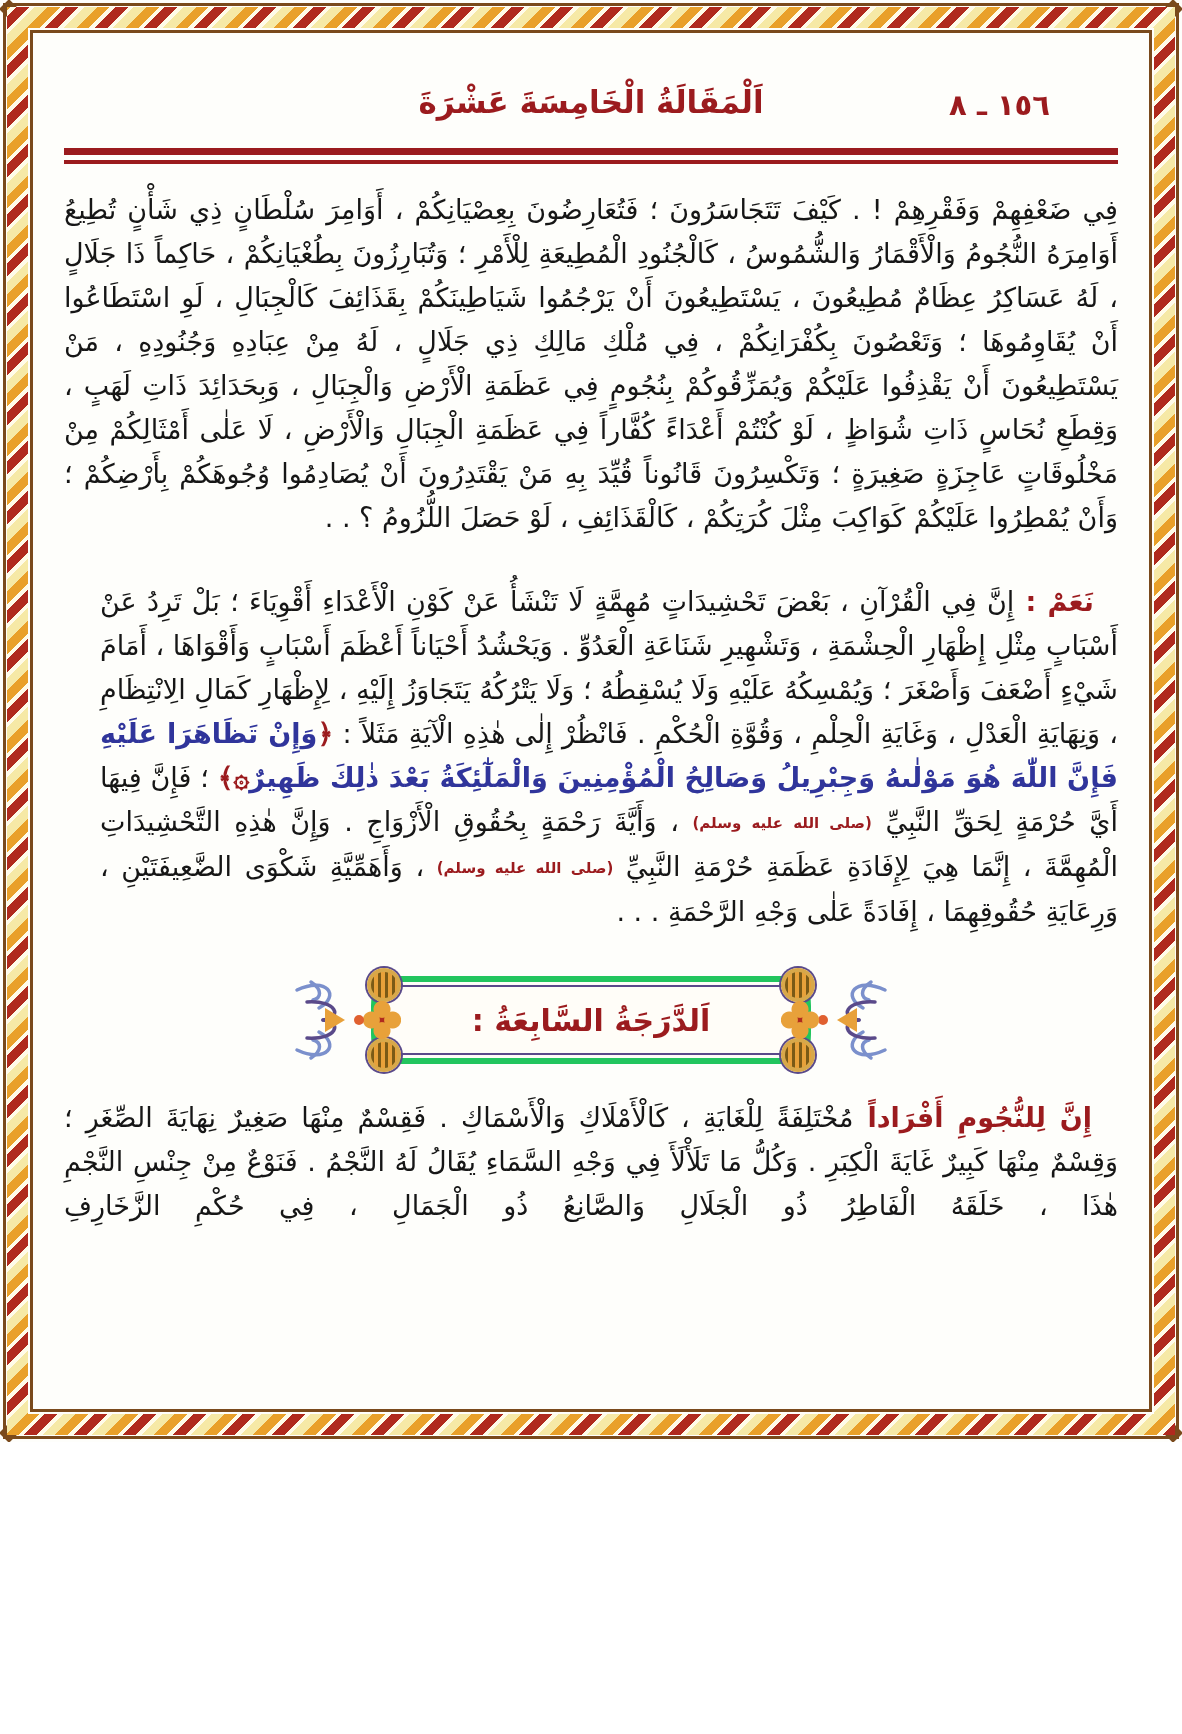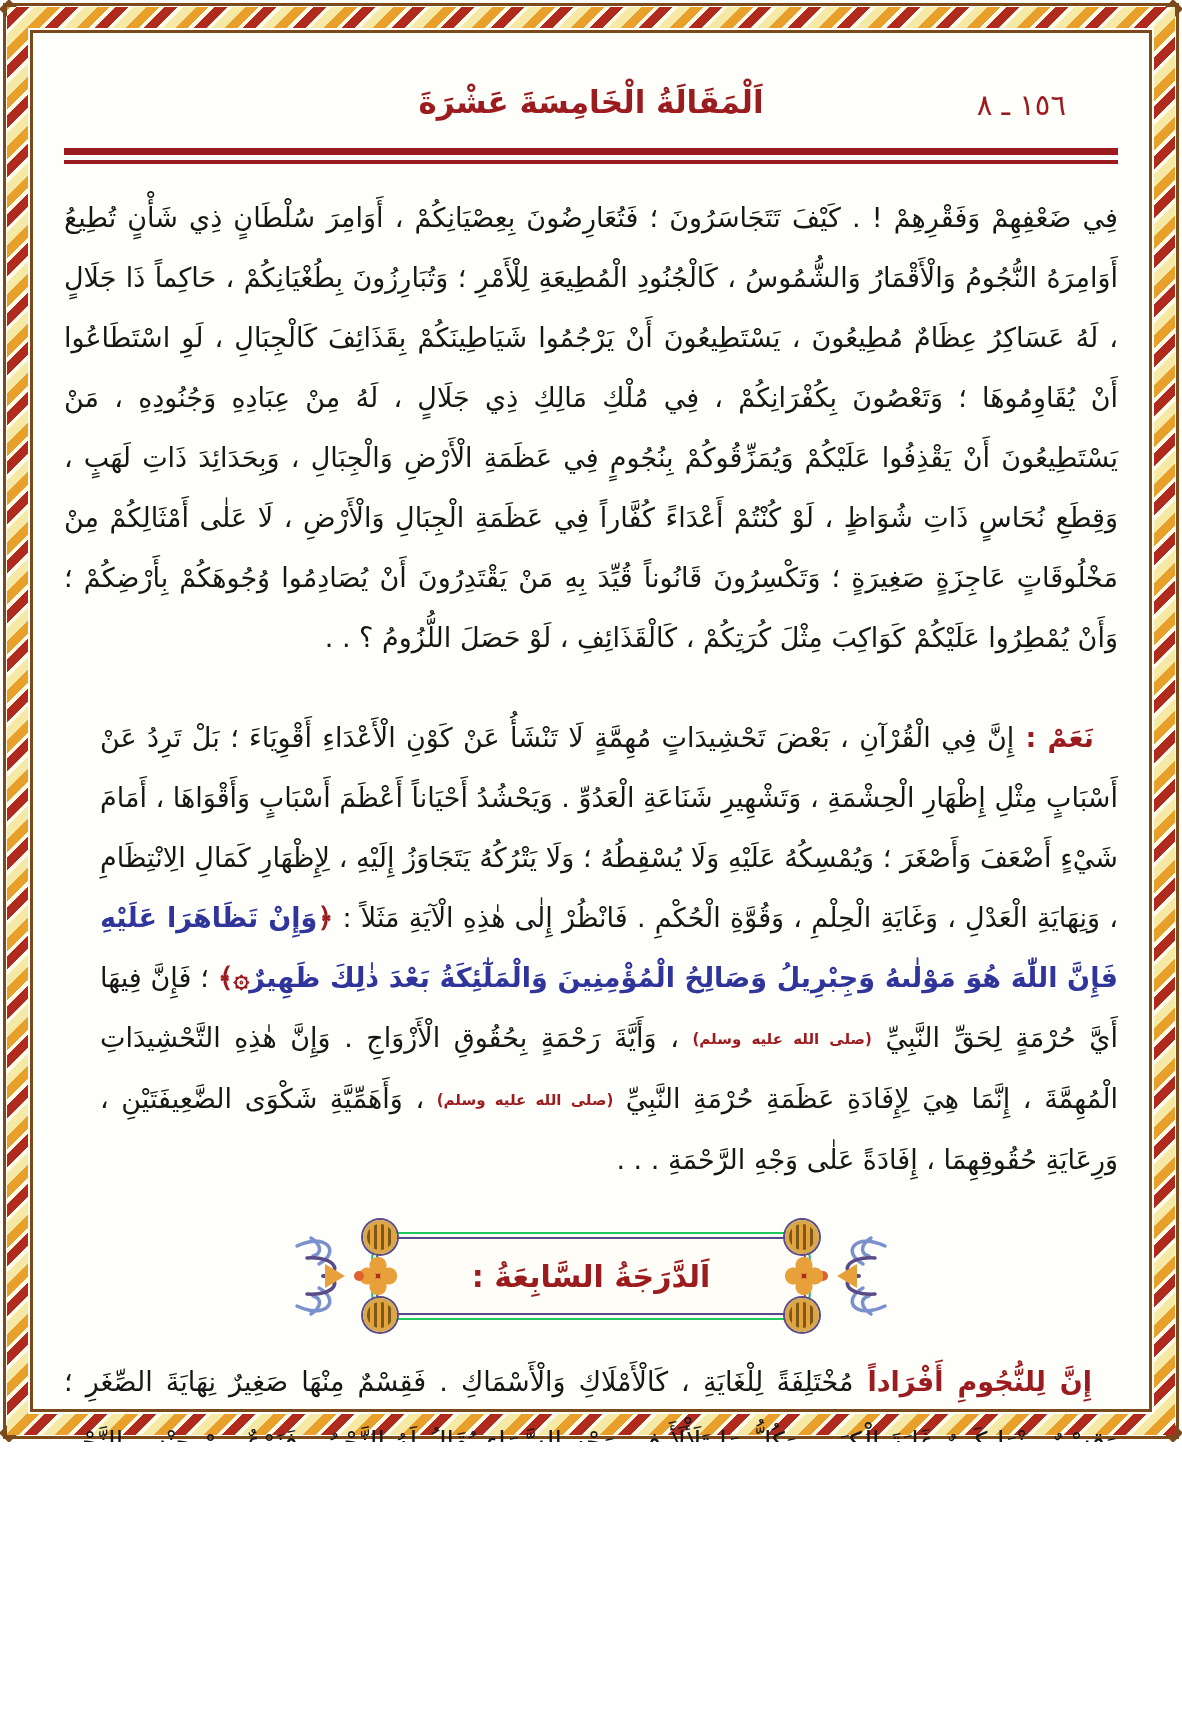--- a/index.html
+++ b/index.html
@@ -67,32 +67,32 @@
   .title{
     margin:0;
     text-align:center;
     font-size:31px;
     font-weight:bold;
     color:var(--red);
     letter-spacing:1px;
   }
   .pagenum{
     position:absolute;
-    top:4px; right:52px;
+    top:4px; right:68px;
     font-size:29px;
-    font-weight:normal;
+    font-weight:bold;
     color:var(--red);
   }
   .rule-thick{height:7px;background:var(--red);margin-top:10px;}
   .rule-thin{height:4px;background:var(--red);margin-top:5px;}
 
   .para{
     margin:0;
     font-size:27px;
-    line-height:60px;
+    line-height:44px;
     color:var(--ink);
     text-align:justify;
   }
   .p1{margin-top:24px;}
   .p2{margin-top:40px;text-indent:24px;margin-left:36px;}
   .p3{margin-top:24px;text-indent:26px;text-align-last:justify;}
   .lead{color:var(--red);font-weight:bold;}
   .verse{color:var(--blue);font-weight:bold;}
   .vmark{color:var(--red);font-weight:bold;}
   .sall{
@@ -107,21 +107,21 @@
   .divider{
     margin-top:34px;
     display:flex;
     justify-content:center;
     align-items:center;
   }
   .cartouche{
     position:relative;
     width:440px; height:88px;
     background:#fffdf8;
-    border:2px solid #22c55e;
+    border:6px solid #22c55e;
     border-radius:14px/30px;
     box-shadow:inset 0 0 0 3px #fffdf8, inset 0 0 0 5px #5a4a8a;
     display:flex; align-items:center; justify-content:center;
   }
   .section-title{
     color:var(--red);
     font-size:30px;
     font-weight:bold;
     margin:0;
   }

